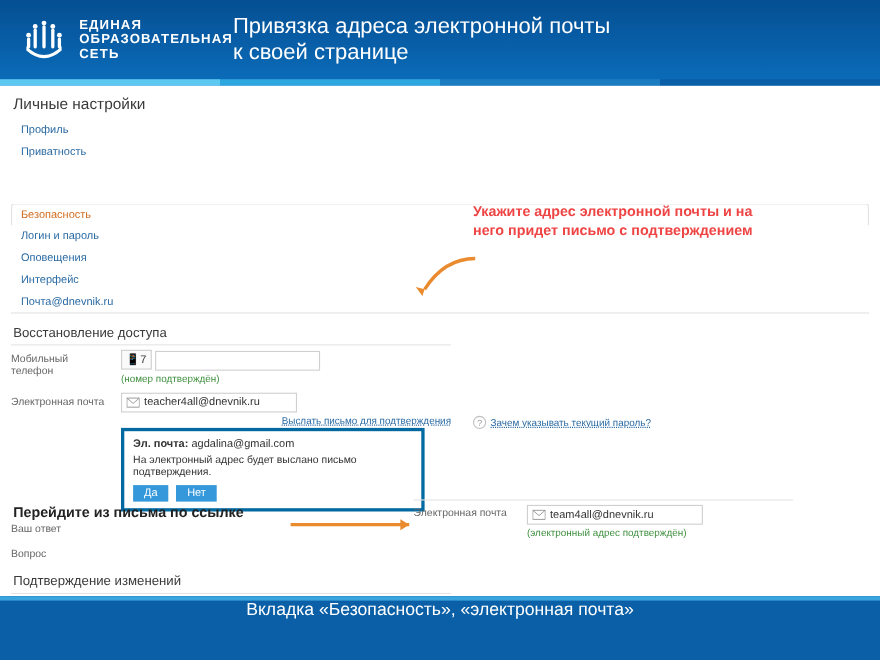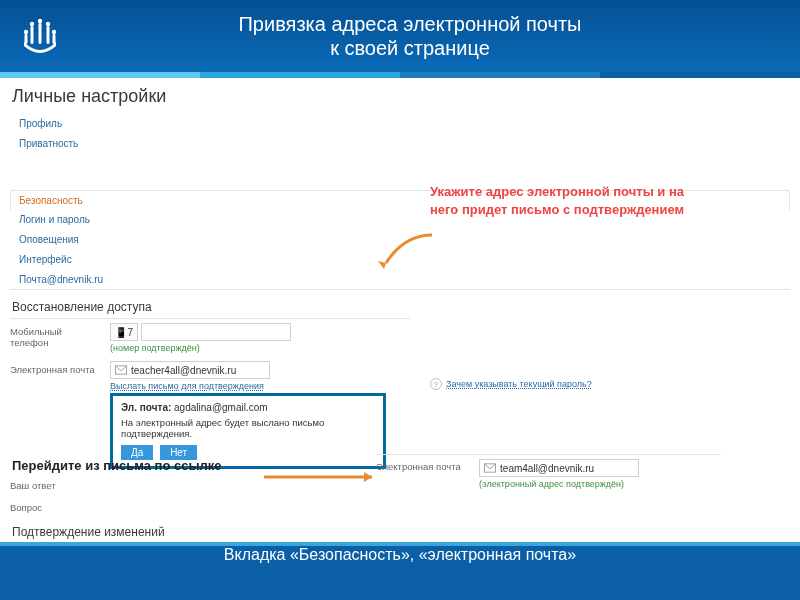--- a/index.html
+++ b/index.html
@@ -13,52 +13,52 @@
   }
   .header {
     height: 72px;
     display: flex; align-items: center;
     padding: 0 18px;
     color: #fff;
   }
   .logo-block { display: flex; align-items: center; gap: 10px; flex: 0 0 auto; }
   .hand-logo { width: 44px; height: 44px; }
   .logo-text { font-size: 12px; line-height: 1.1; letter-spacing: 1px; font-weight: bold; }
-  .title-block { flex: 1; text-align: center; padding-right: 24px; }
+  .title-block { flex: 1; text-align: left; padding-right: 24px; }
   .title-block h1  { font-size: 20px; font-weight: 400; line-height: 1.2; }
 
   .accent-bar { height: 6px; width: 100%;
     background: linear-gradient(90deg,#5dc9f2 0 25%, #2ea6de 0 50%, #1b7cc0 0 75%, #0a5fa6 0 100%);
   }
 
   .content {
     background: #fff;
     margin: 0 0 0 0;
     height: 464px;
     padding: 6px 10px 4px 10px;
     font-size: 11px;
     color: #333;
     position: relative;
   }
 
-  .page-title { font-size: 18px; color: #3a3a3a; margin: 2px 0 6px 2px; }
+  .page-title { font-size: 14px; color: #3a3a3a; margin: 2px 0 6px 2px; }
 
   .tabs { display: flex; border-bottom: 1px solid #e2e2e2; gap: 0; margin-bottom: 6px; font-size: 10px; flex-direction: column; }
   .tabs .tab { padding: 4px 8px; color: #2a6aa3; cursor: pointer; border: 1px solid transparent; border-bottom: none; }
   .tabs .tab.active { color: #d36b1e; border-color: #e2e2e2; background:#fff; border-radius: 3px 3px 0 0; position: relative; top:1px;margin-top:36px; }
 
   .section-hdr { font-size: 12px; color:#3a3a3a; border-bottom:1px solid #e4e4e4; padding:4px 0 4px 2px; margin-top:4px; }
 
   .form-row { display:flex; align-items:flex-start; padding: 4px 0; gap: 8px; }
   .form-row .lbl { flex: 0 0 92px; font-size: 9.5px; color:#666; padding-top:3px; }
   .form-row .val { flex: 1; font-size: 10px; }
   .input-like { display:inline-flex; align-items:center; gap:4px; border:1px solid #cfcfcf; background:#fff; padding:2px 4px; min-width: 160px; height:18px; font-size:10px; }
   .icon-env { width:12px; height:10px; }
   .hint-green { display:block; color:#3f8f3e; font-size:9px; margin-top:2px; }
-  .hint-link  { display:block; color:#2a6aa3; text-decoration:underline dotted; font-size:9px; margin-top:2px; cursor:pointer; }
+  .hint-link  { display:block; color:#2a6aa3; text-decoration:underline dotted; font-size:9px; margin-top:2px; cursor:pointer;text-align:right; }
 
   .confirm-box { border:3px solid #0369a1; padding:6px 8px; width: 276px; margin-top:2px; }
   .confirm-box .cb-line1 { font-size:10px; margin-bottom:4px; }
   .confirm-box .cb-line2 { font-size:9.5px; margin-bottom:6px; }
   .mini-btn { display:inline-block; background:#3498db; color:#fff; font-size:10px; padding:2px 10px; border:none; cursor:pointer; }
   .mini-btn + .mini-btn { margin-left:4px; }
 
   .save-btn { background:#3498db; color:#fff; border:none; font-size:10px; padding:4px 14px; cursor:pointer; margin-top:8px; }
 
   .callout-1 { position:absolute; left:430px; top:105px; width: 280px; font-size:13px; font-weight:bold; color:#ef4444; line-height:1.35; }
@@ -101,20 +101,25 @@
           <circle cx="30" cy="10" r="2.2"></circle>
         <circle cx="36" cy="18" r="2.2"></circle>
         <rect x="6.5" y="20" width="3" height="10" rx="1.4"></rect>
         <rect x="12.5" y="12" width="3" height="18" rx="1.4"></rect>
         <rect x="20.5" y="9" width="3" height="21" rx="1.4"></rect>
         <rect x="28.5" y="12" width="3" height="18" rx="1.4"></rect>
         <rect x="34.5" y="20" width="3" height="10" rx="1.4"></rect>
         <path d="M6 28 Q22 44 38 28 L38 32 Q22 46 6 32 Z"></path>
       </g>
     </svg>
+    <div class="logo-text">
+      <div>ЕДИНАЯ</div>
+      <div>ОБРАЗОВАТЕЛЬНАЯ</div>
+      <div>СЕТЬ</div>
+    </div>
   </div>
   <div class="title-block">
     <h1>
       <span>Привязка адреса электронной почты</span><br>
       <span>к своей странице</span>
     </h1>
   </div>
 </div>
 
 <div class="accent-bar"></div>

